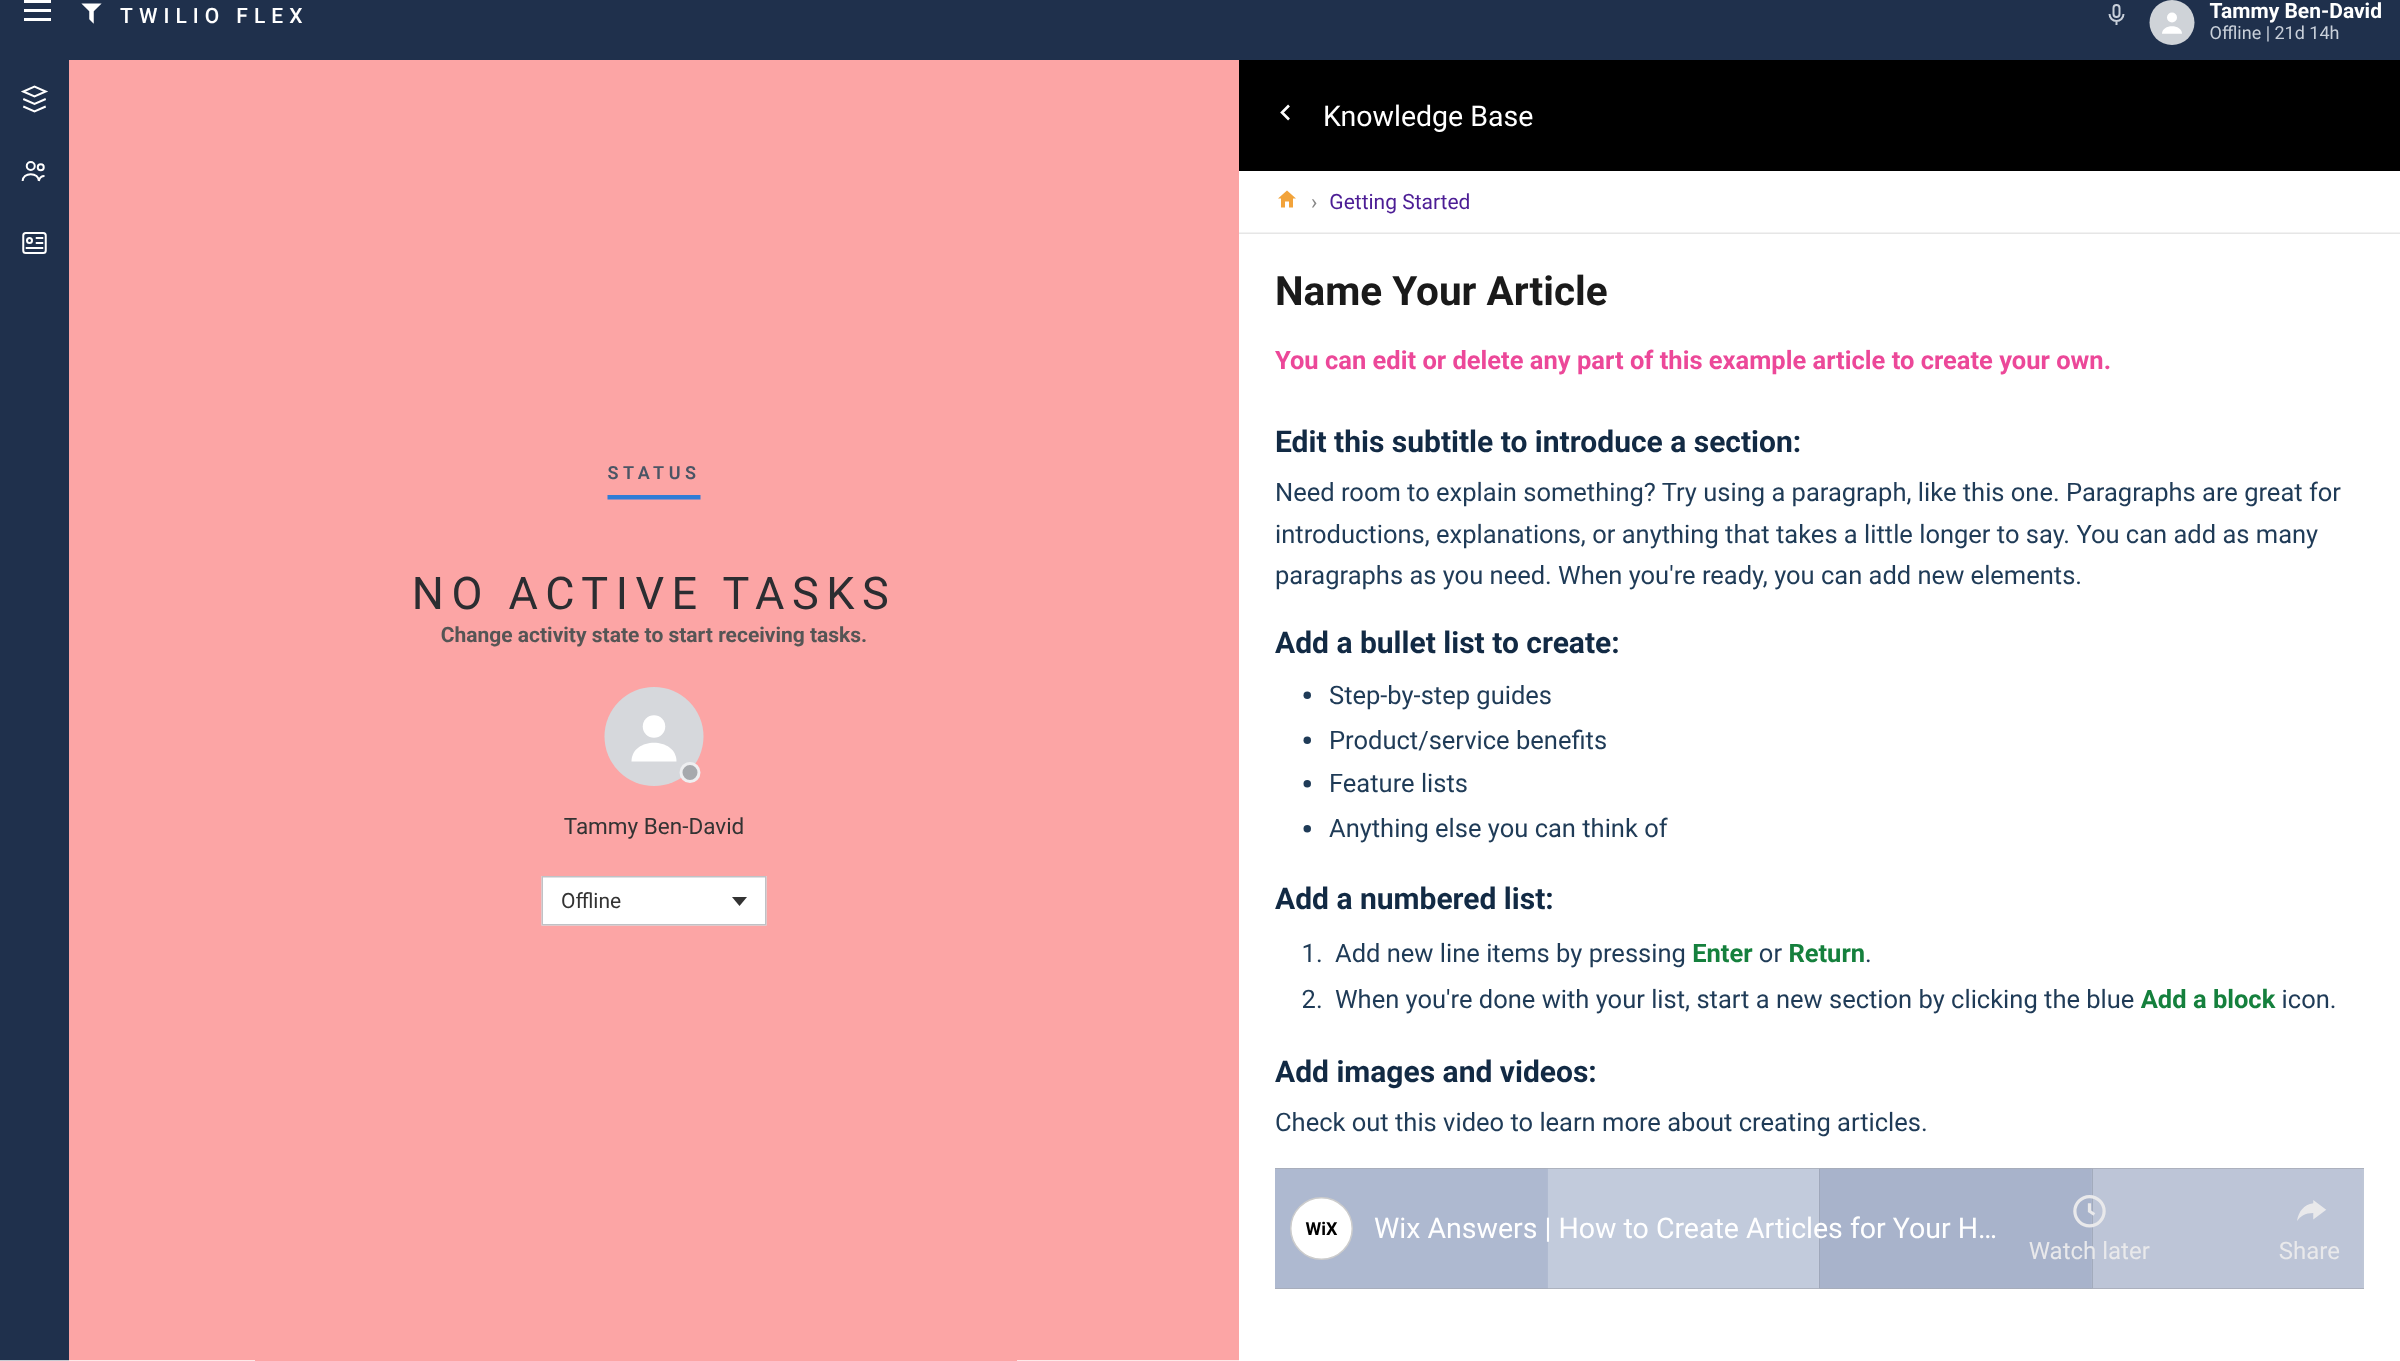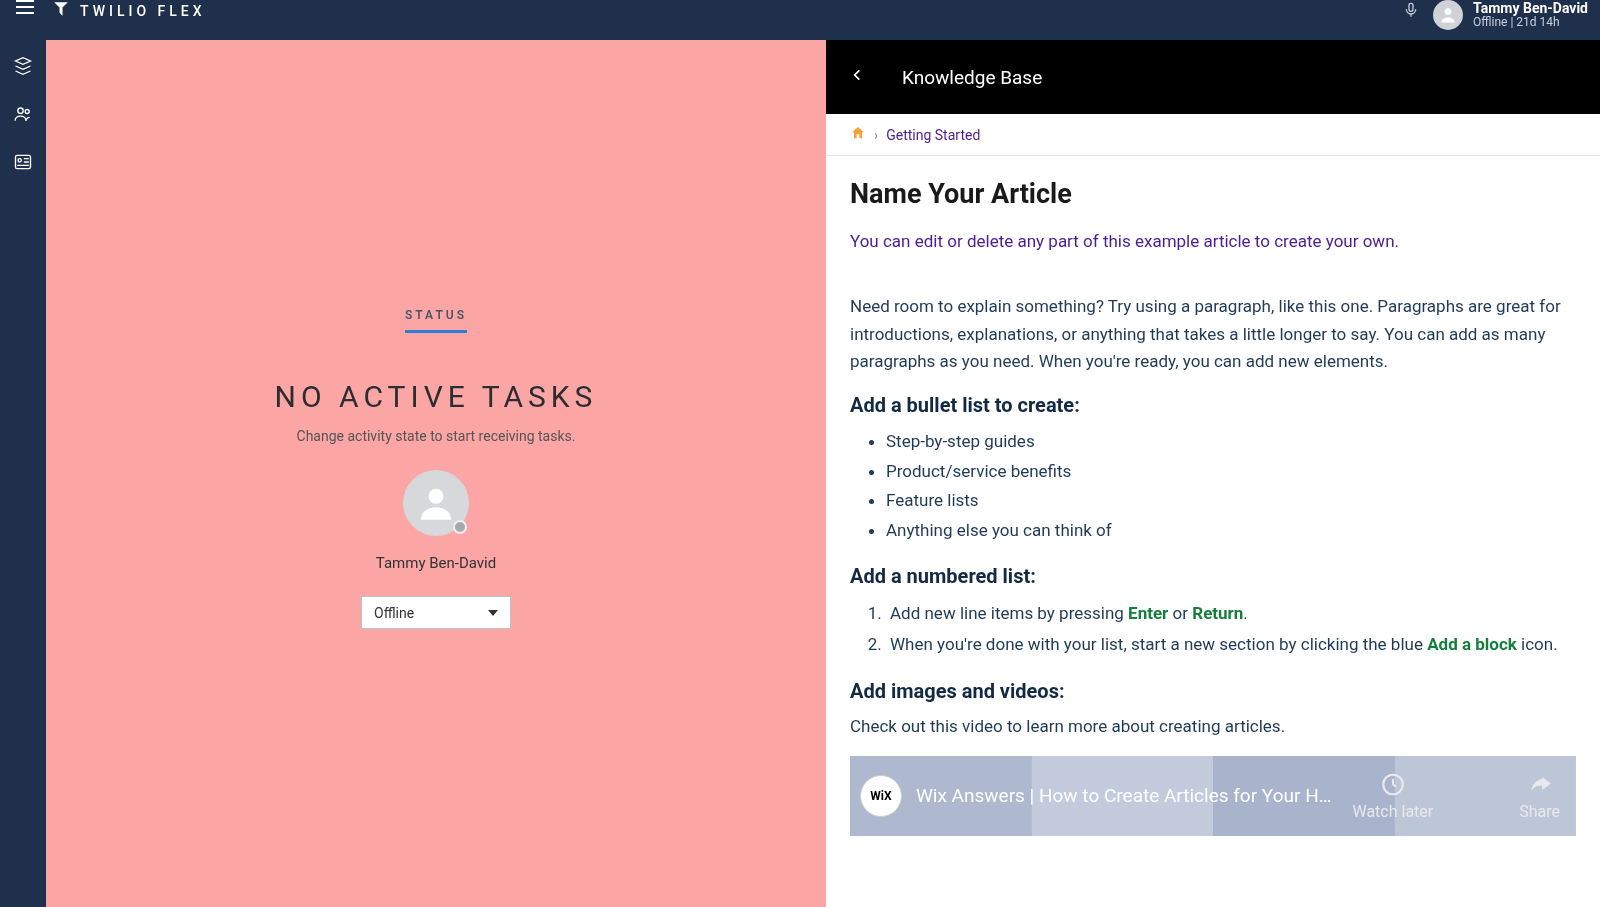--- a/index.html
+++ b/index.html
@@ -15,38 +15,38 @@
 .avatar-sm { width: 30px; height: 30px; border-radius: 50%; background: #cfd3d8; display: flex; align-items: center; justify-content: center; margin-right: 10px; }
 .user-text { display: flex; flex-direction: column; line-height: 1.15; }
 .user-name { font-size: 14px; font-weight: 700; }
 .user-status { font-size: 12px; color: #c9d0da; }
 .body-row { display: flex; height: calc(907px - 40px); }
 .sidebar { width: 46px; background: #1f304c; display: flex; flex-direction: column; align-items: center; padding-top: 14px; gap: 24px; }
 .sidebar-item { width: 24px; height: 24px; display: flex; align-items: center; justify-content: center; cursor: pointer; }
 .main-left { width: calc(826px - 46px); background: #fca5a5; display: flex; flex-direction: column; align-items: center; padding-top: 268px; }
 .status-tab { font-size: 12px; letter-spacing: 3px; color: #4a5565; font-weight: 600; padding-bottom: 8px; border-bottom: 3px solid #2f7dd6; }
 .no-tasks-title { font-size: 30px; letter-spacing: 5px; color: #2b2d31; margin-top: 46px; font-weight: 400; }
-.no-tasks-sub { font-size: 14px; color: #555; margin-top: 14px; }
+.no-tasks-sub { font-size: 14px; color: #555; margin-top: 2px; font-weight: bold; }
 .avatar-lg-wrap { position: relative; margin-top: 26px; }
 .avatar-lg { width: 66px; height: 66px; border-radius: 50%; background: #d6d8dc; display: flex; align-items: center; justify-content: center; }
 .presence-dot { position: absolute; right: 2px; bottom: 2px; width: 14px; height: 14px; border-radius: 50%; background: #a6a9ad; border: 2px solid #eeeff1; }
 .agent-name { font-size: 15px; color: #333; margin-top: 18px; }
 .status-select { margin-top: 24px; width: 150px; height: 33px; border: 1px solid #bfc2c6; background: #fff; display: flex; align-items: center; justify-content: space-between; padding: 0 12px; font-size: 14px; cursor: pointer; color: #333; }
 .caret-down { width: 0; height: 0; border-left: 5px solid transparent; border-right: 5px solid transparent; border-top: 6px solid #333; }
 .main-right { flex: 1; display: flex; flex-direction: column; background: #fff; overflow-y: auto; }
-.kb-header { height: 74px; background: #000; color: #fff; display: flex; align-items: center; padding: 0 24px; gap: 20px; }
+.kb-header { height: 74px; background: #000; color: #fff; display: flex; align-items: center; padding: 0 24px; }
 .kb-back { margin-right: 18px; cursor: pointer; }
 .kb-title { font-size: 19px; font-weight: 400; }
 .breadcrumb-row { height: 42px; display: flex; align-items: center; padding: 0 24px; border-bottom: 1px solid #e6e6e6; font-size: 14px; }
 .home-icon { color: #f2a33a; cursor: pointer; }
 .bc-sep { color: #888; margin: 0 8px; }
 .bc-link { color: #4c1d95; cursor: pointer; }
 .article { padding: 22px 24px; color: #1f3b57; }
 .article-title { font-size: 27px; font-weight: 700; color: #1a1a1a; margin-bottom: 18px; }
-.article-intro { font-size: 17px; color: #4c1d95; margin-bottom: 39px; line-height: 1.55; }
+.article-intro { font-size: 17px; color: #ec4899; margin-bottom: 28px; line-height: 1.55; font-weight: bold; }
 .section-h { font-size: 20px; color: #122a44; margin-bottom: 10px; margin-top: 18px; }
 .section-p { font-size: 17px; line-height: 1.6; margin-bottom: 14px; }
 .bullet-list { list-style: disc; padding-left: 36px; font-size: 17px; line-height: 1.75; }
 .number-list { list-style: decimal; padding-left: 36px; font-size: 17px; line-height: 1.85; }
 .number-list li { padding-left: 4px; }
 .bold { font-weight: 700; color: #15803d; margin-top: 36px; }
 .video-embed { margin-top: 16px; height: 80px; background: linear-gradient(rgba(60,60,60,0.55), rgba(60,60,60,0.55)), #9aa6c4; position: relative; display: flex; align-items: center; overflow: hidden; }
 .wix-badge { width: 42px; height: 42px; border-radius: 50%; background: #fff; display: flex; align-items: center; justify-content: center; font-size: 12px; font-weight: 700; color: #000; position: absolute; left: 10px; top: 50%; transform: translateY(-50%); border: 1px solid #ccc; z-index: 2;}
 .video-title { color: #fff; font-size: 19px; margin-left: 66px; white-space: nowrap; overflow: hidden; text-overflow: ellipsis; max-width: 420px; position: relative; z-index: 2;}
 .video-actions { position: absolute; right: 16px; top: 50%; transform: translateY(-50%); display: flex; gap: 38px; z-index: 2;}
@@ -153,20 +153,21 @@
             <path d="M12 3l9 8h-3v9h-4v-6H10v6H6v-9H3z"></path>
           </svg>
       </span>
       <span class="bc-sep">›</span>
       <span class="bc-link">Getting Started</span>
     </div>
     <div class="article">
       <h1 class="article-title">Name Your Article</h1>
       <p class="article-intro">You can edit or delete any part of this example article to create your own.</p>
 
+      <h2 class="section-h">Edit this subtitle to introduce a section:</h2>
       <p class="section-p">Need room to explain something? Try using a paragraph, like this one. Paragraphs are great for introductions, explanations, or anything that takes a little longer to say. You can add as many paragraphs as you need. When you're ready, you can add new elements.</p>
 
       <h2 class="section-h">Add a bullet list to create:</h2>
       <ul class="bullet-list">
         <li>Step-by-step guides</li>
         <li>Product/service benefits</li>
         <li>Feature lists</li>
         <li>Anything else you can think of</li>
       </ul>
 

